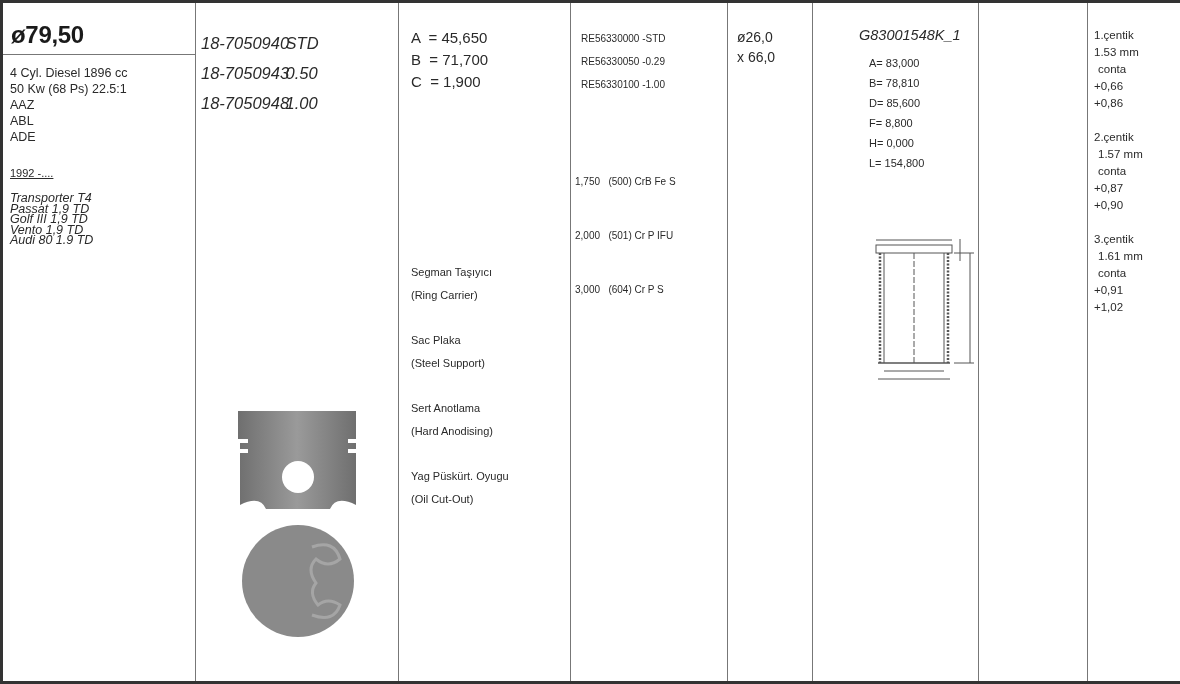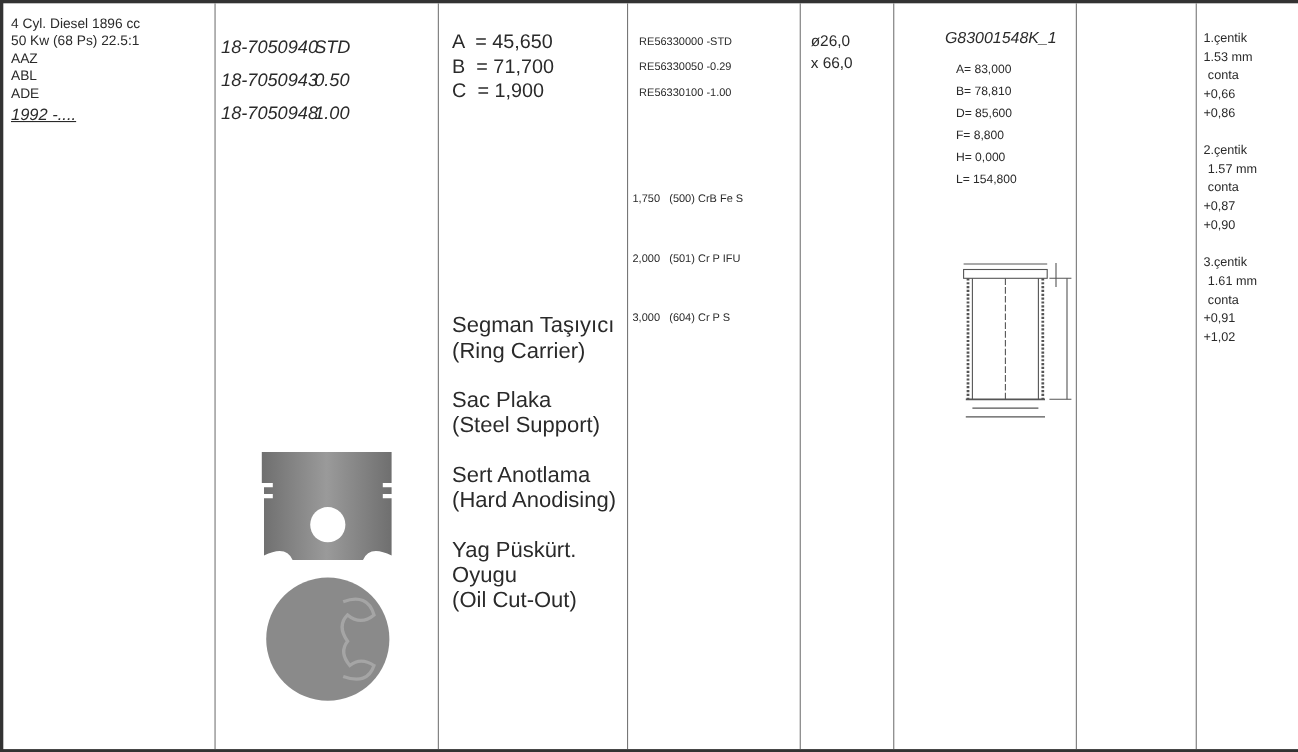--- a/index.html
+++ b/index.html
@@ -13,29 +13,29 @@
   .c3 { left: 396px; width: 172px; }
   .c4 { left: 568px; width: 157px; }
   .c5 { left: 725px; width: 85px; }
   .c6 { left: 810px; width: 127px; margin-left: 39px; }
   .c7 { left: 937px; width: 148px; }
   .c8 { left: 1085px; width: 95px; border-right: none; }
 
   .bore-box { height: 52px; border-bottom: 1px solid #777; padding: 18px 0 0 8px; }
   .bore { font-size: 24px; font-weight: bold; color: #1a1a1a; letter-spacing: -0.3px; }
   .engine { padding: 10px 0 0 7px; font-size: 12.5px; line-height: 16px; }
-  .years { margin-top: 4px; font-style: italic; text-decoration: underline; font-size: 15px; }
+  .years { margin-top: 20px; text-decoration: underline; font-size: 11px; }
   .models { margin-top: 12px; font-style: italic; font-size: 12.5px; line-height: 10.5px; }
 
   .parts { padding: 25px 0 0 5px; font-style: italic; font-size: 16.5px; line-height: 30px; color: #2a2a2a; }
   .parts .pn { display: inline-block; width: 80px; }
   .parts span { white-space: pre; }
 
-  .dims { padding: 24px 0 0 12px; font-size: 18px; line-height: 22px; }
-  .features { position: absolute; top: 258px; left: 12px; font-size: 20px; line-height: 23px; margin-top: 24px; }
+  .dims { padding: 24px 0 0 12px; font-size: 15px; line-height: 22px; }
+  .features { position: absolute; top: 258px; left: 12px; font-size: 11px; line-height: 23px; }
   .features .grp { margin-bottom: 22px; }
 
   .rings { padding: 24px 0 0 10px; font-size: 10px; line-height: 23px; }
   .ringspec { position: absolute; top: 134px; left: 4px; font-size: 10px; line-height: 18px; white-space: pre; }
 
   .pin { padding: 24px 0 0 9px; font-size: 14px; line-height: 20px; }
 
   .liner-code { padding: 24px 0 0 7px; font-style: italic; font-size: 14.5px; }
   .liner-dims { padding: 10px 0 0 17px; font-size: 11px; line-height: 20px; }
   .liner-drawing { position: absolute; top: 232px; left: 10px; width: 115px; height: 150px; }
@@ -45,27 +45,37 @@
   .notch .ind { padding-left: 4px; }
 
   .piston-img { position: absolute; left: 40px; top: 406px; width: 124px; height: 230px; }
 </style>
 </head>
 <body>
 
 <div class="sheet">
 
   <div class="col c1">
+    <div class="bore-box">
+      <div class="bore">ø79,50</div>
+    </div>
     <div class="engine">
       <div>4 Cyl. Diesel 1896 cc</div>
       <div>50 Kw (68 Ps) 22.5:1</div>
       <div>AAZ</div>
       <div>ABL</div>
       <div>ADE</div>
       <div class="years">1992 -....</div>
+      <div class="models">
+        <div>Transporter T4</div>
+        <div>Passat 1,9 TD</div>
+        <div>Golf III 1,9 TD</div>
+        <div>Vento 1,9 TD</div>
+        <div>Audi 80 1.9 TD</div>
+      </div>
     </div>
   </div>
 
   <div class="col c2">
     <div class="parts">
       <div><span class="pn">18-7050940</span>  <span>STD</span></div>
       <div><span class="pn">18-7050943</span>  <span>0.50</span></div>
       <div><span class="pn">18-7050948</span>  <span>1.00</span></div>
     </div>
     <svg class="piston-img" viewBox="0 0 124 230">

